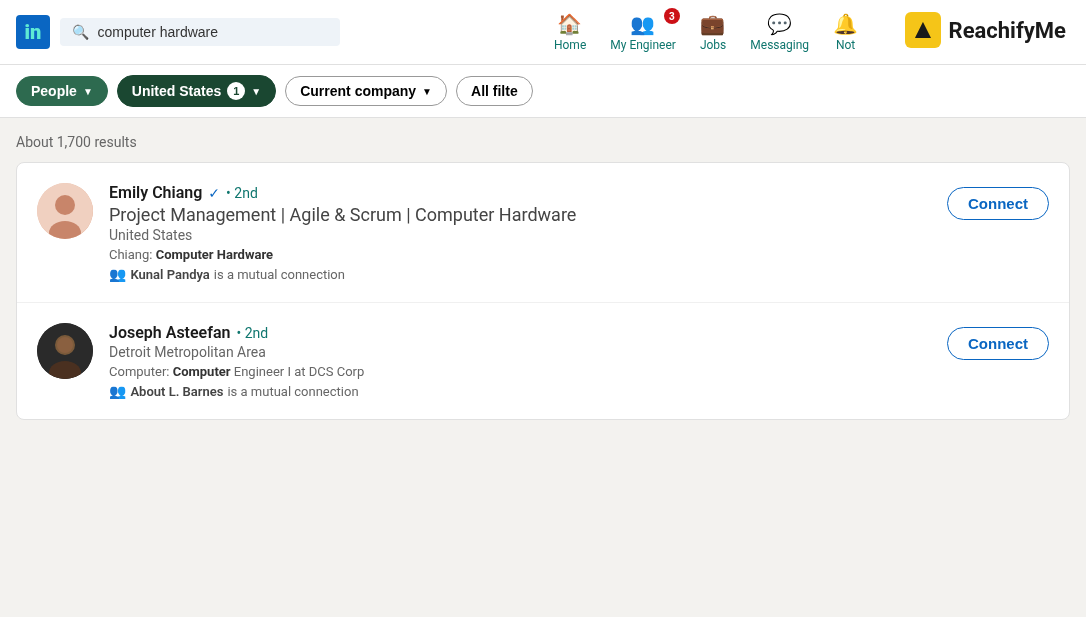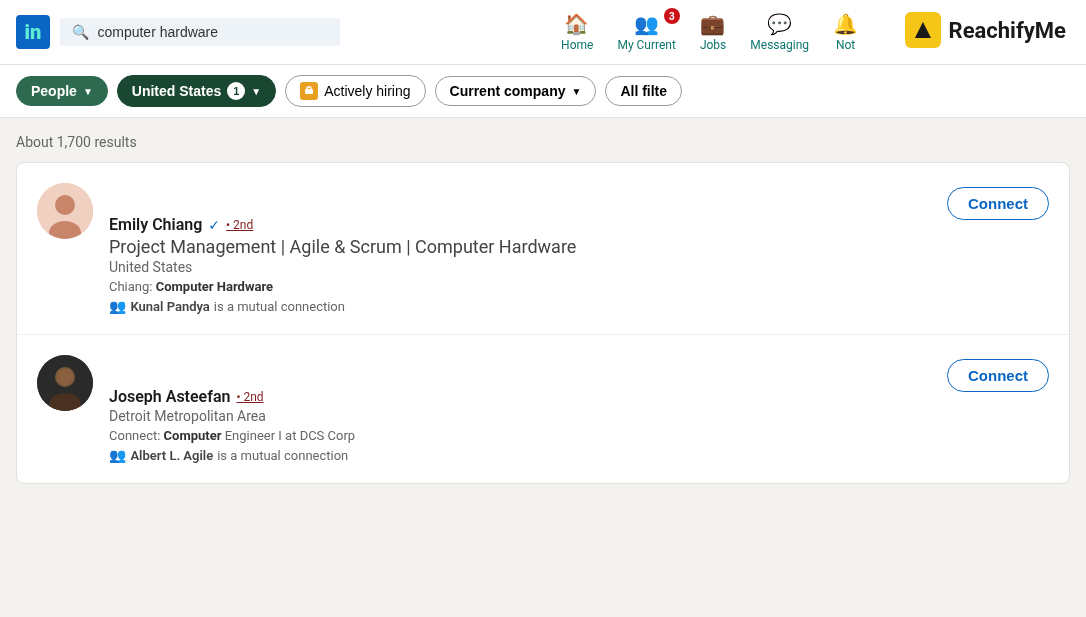--- a/index.html
+++ b/index.html
@@ -258,21 +258,20 @@
     .avatar-emily {
       background: linear-gradient(135deg, #f0d0c0, #e0a080);
     }
 
     .avatar-joseph {
       background: linear-gradient(135deg, #3a3a3a, #1a1a1a);
     }
 
     .person-info {
       flex: 1;
-      margin-top: 32px;
     }
 
     .person-name-row {
       display: flex;
       align-items: center;
       gap: 6px;
       margin-bottom: 2px;
     }
 
     .person-name {
@@ -280,23 +279,22 @@
       font-weight: 600;
       color: #1a1a1a;
     }
 
     .verified-icon {
       color: #0a66c2;
       font-size: 14px;
     }
 
     .degree-label {
-      font-size: 12px;
-      color: #7f1d1d;
-      text-decoration: underline;
+      font-size: 14px;
+      color: #0f766e;
     }
 
     .person-headline {
       font-size: 18px;
       color: #444;
       margin-bottom: 2px;
     }
 
     .person-location {
       font-size: 14px;
@@ -379,21 +377,21 @@
   </div>
 
   <div class="top-bar-right">
     <div class="nav-item">
       <span class="nav-icon">🏠</span>
       <span class="nav-label">Home</span>
     </div>
     <div class="nav-item">
       <span class="nav-icon">👥</span>
       <span class="nav-badge">3</span>
-      <span class="nav-label">My Current</span>
+      <span class="nav-label">My Engineer</span>
     </div>
     <div class="nav-item">
       <span class="nav-icon">💼</span>
       <span class="nav-label">Jobs</span>
     </div>
     <div class="nav-item">
       <span class="nav-icon">💬</span>
       <span class="nav-label">Messaging</span>
     </div>
     <div class="nav-item">
@@ -419,30 +417,20 @@
     <span style="font-size:10px;">▼</span>
   </button>
 
 
   <button class="filter-btn active-dark-green">
     <span>United States</span>
     <span style="background:#fff;color:#1a4731;border-radius:50%;width:18px;height:18px;display:inline-flex;align-items:center;justify-content:center;font-size:11px;font-weight:bold;">1</span>
     <span style="font-size:10px;">▼</span>
   </button>
 
-  <button class="actively-hiring-btn">
-    <span class="hiring-icon">
-      <svg width="12" height="12" viewBox="0 0 12 12">
-        <rect width="12" height="12" fill="#e8a020" rx="2"></rect>
-        <rect x="2" y="4" width="8" height="5" fill="white" rx="1"></rect>
-        <rect x="4" y="2" width="4" height="3" fill="none" stroke="white" stroke-width="1.5" rx="1"></rect>
-      </svg>
-    </span>
-    <span>Actively hiring</span>
-  </button>
 
   <button class="filter-btn">
     <span>Current company</span>
     <span style="font-size:10px;">▼</span>
   </button>
 
   <button class="filter-btn">
     <span>All filte</span>
   </button>
 </div>
@@ -490,26 +478,26 @@
           <circle cx="28" cy="22" r="8" fill="#8a6040"></circle>
         </svg>
       </div>
       <div class="person-info">
         <div class="person-name-row">
           <span class="person-name">Joseph Asteefan</span>
           <span class="degree-label">•&nbsp;<span>2nd</span></span>
         </div>
         <div class="person-location">Detroit Metropolitan Area</div>
         <div class="person-skills">
-          <span>Connect:</span>
+          <span>Computer:</span>
           <strong>Computer</strong><span> Engineer I at DCS Corp</span>
         </div>
         <div class="mutual-connection">
           <span class="mutual-icon">👥</span>
-          <span class="mutual-name">Albert L. Agile</span>
+          <span class="mutual-name">About L. Barnes</span>
           <span>is a mutual connection</span>
         </div>
       </div>
       <button class="connect-btn">Connect</button>
     </div>
 
   </div>
 </div>
 
 </body></html>

